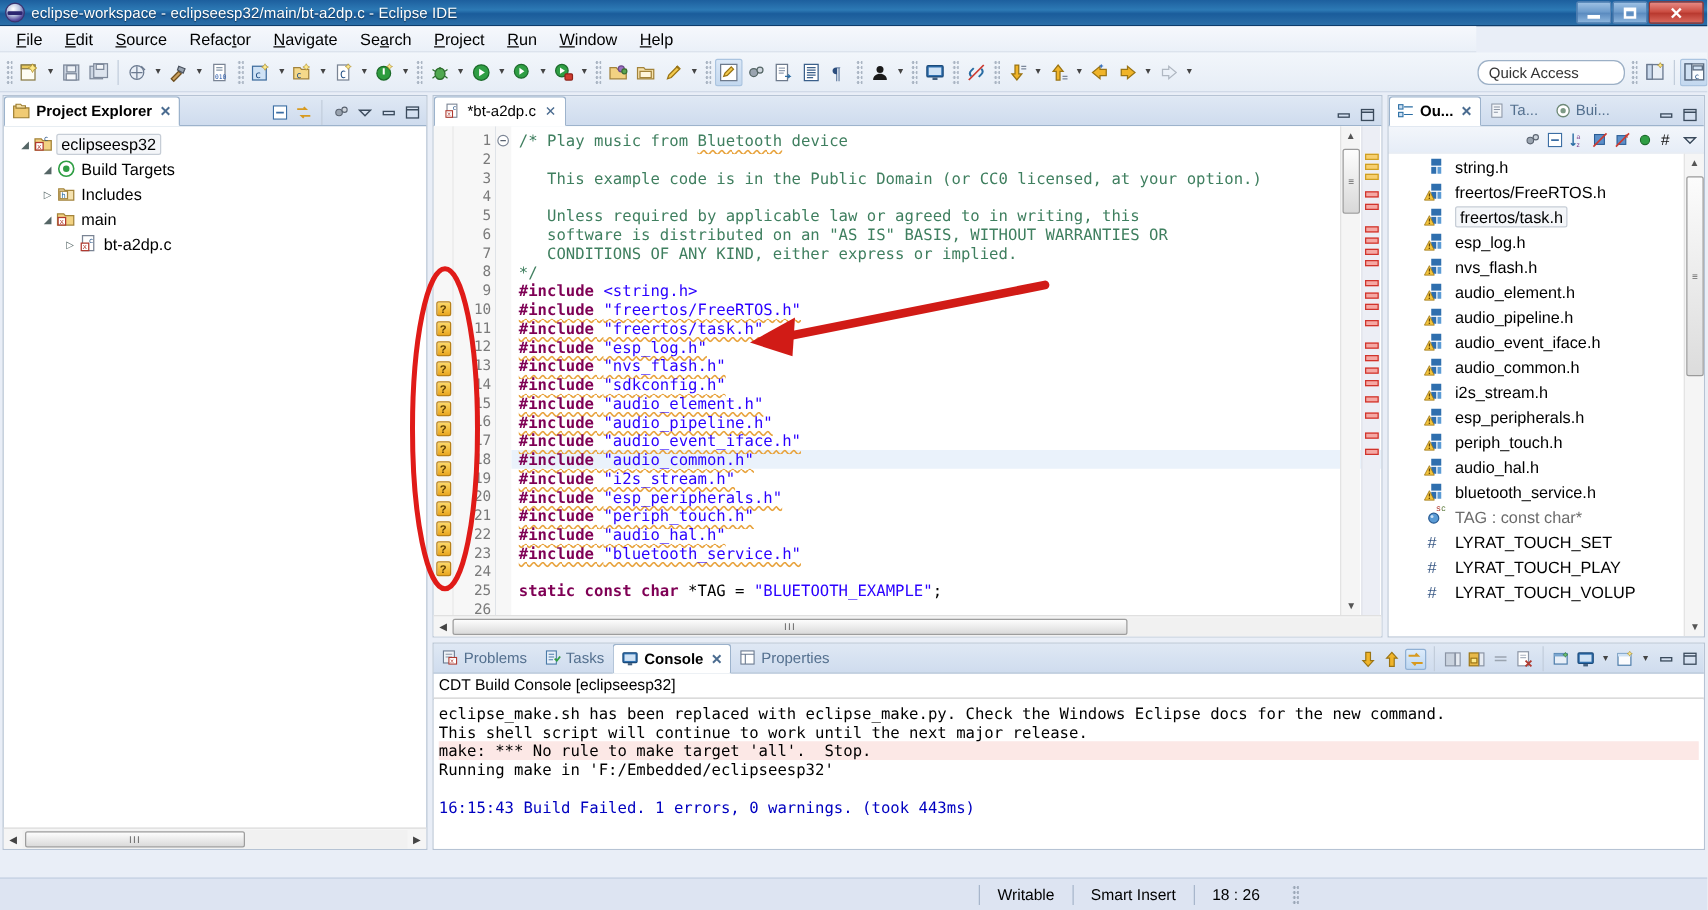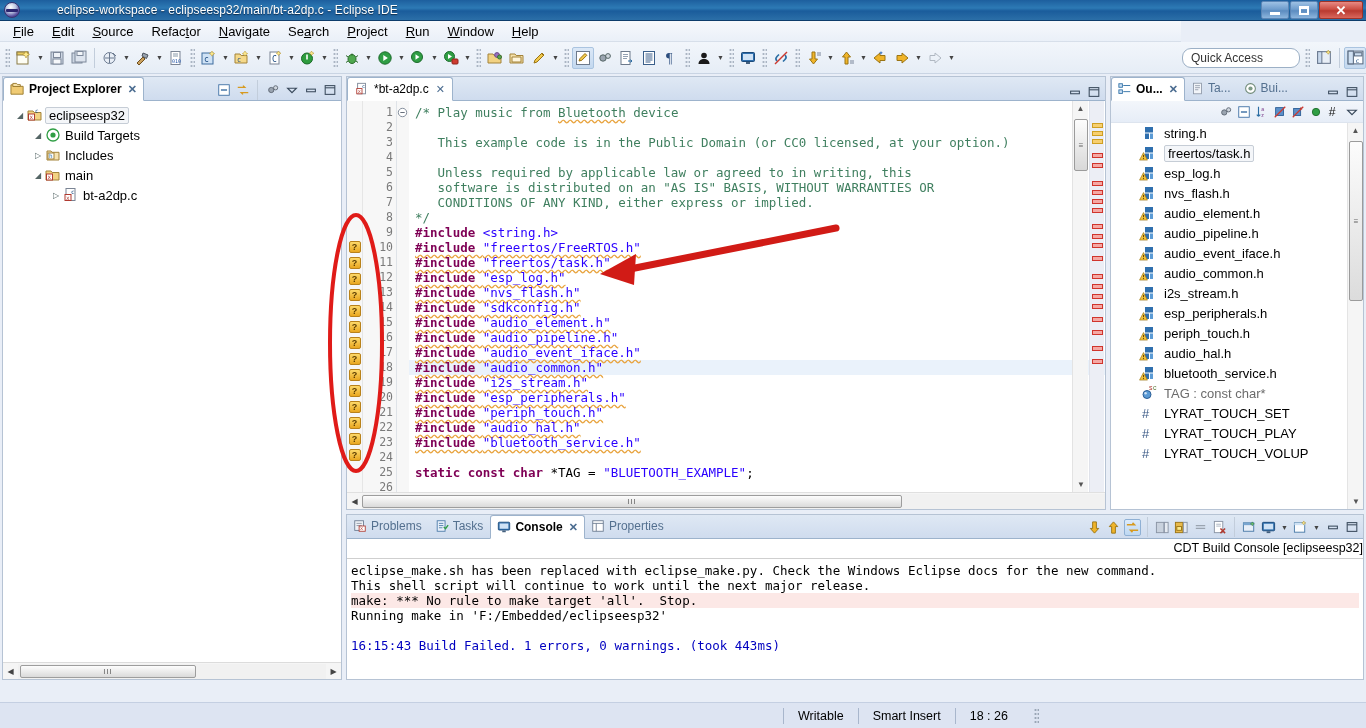--- a/index.html
+++ b/index.html
@@ -11,21 +11,21 @@
     font-size: 12px;
     background: #f0f0f0;
   }
   #app { position: relative; width: 1366px; height: 728px; background: #e9eef7; }
 
   
   .titlebar {
     position: absolute; top: 0; left: 0; width: 1366px; height: 21px;
     background: linear-gradient(to bottom,#1d5f9e 0%, #2d7ab5 40%, #1a5c9b 55%, #2b6fa8 100%);
     border-bottom: 1px solid #0d3c6b;
-    display: flex; align-items: center; gap: 32px;
+    display: flex; align-items: center;
   }
   .title-icon {
     width: 16px; height: 16px; margin-left: 4px; margin-right: 5px;
     border-radius: 50%;
     background: radial-gradient(circle at 40% 30%, #ffffff 0%, #b9c4e0 40%, #5a4fa0 70%, #2e2470 100%);
     border: 1px solid #3a3470;
     position: relative; flex: none;
   }
   .title-icon:after {
     content:""; position:absolute; left:1px; top:6px; width:12px; height:3px;
@@ -253,21 +253,21 @@
   }
 
   
   #console-panel { left:346px; top:440px; width:1018px; height:166px; }
   .console-tabs {
     height:24px; background:linear-gradient(to bottom,#dfe8f4,#cfdcee);
     display:flex; align-items:flex-end; border-bottom:1px solid #9db3cc;
   }
   .console-head {
     height:20px; font-size:12.5px; color:#000; padding:2px 0 0 4px;
-    border-bottom:1px solid #cfcfcf; background:#fff;text-align:right;
+    border-bottom:1px solid #cfcfcf; background:#fff;
   }
   .console-out {
     position:absolute; left:0; right:0; top:45px; bottom:0; background:#fff;
     font-family:"DejaVu Sans Mono","Liberation Mono",monospace; font-size:12.5px;
     line-height:15px; padding:3px 4px 0 4px; white-space:pre; overflow:hidden;
   }
   .co-line { height:15px; }
   .co-line.errline { background:#fce8e6; }
   .co-line.blue { color:#0000c0; }
 
@@ -985,20 +985,35 @@
                 <rect x="4" y="2" width="8" height="5.5" fill="#2f6fae"></rect>
                 <rect x="4" y="8.5" width="4" height="5.5" fill="#2f6fae"></rect>
                 <rect x="9" y="8.5" width="3" height="5.5" fill="#5b9bd5"></rect>
               </svg>
               <svg width="9" height="9" viewBox="0 0 10 10" style="position:absolute;left:-2px;bottom:0">
                 <path d="M5 0.6L9.4 9H0.6z" fill="#f2c33c" stroke="#9a7414" stroke-width=".7"></path>
                 <path d="M5 3.2v2.6" stroke="#5a3c00" stroke-width="1"></path>
                 <circle cx="5" cy="7.3" r=".7" fill="#5a3c00"></circle>
               </svg>
             </span>
+            <span class="ol-label">freertos/FreeRTOS.h</span>
+          </div>
+          <div class="ol-row">
+            <span class="ol-icon">
+              <svg width="16" height="16" viewBox="0 0 16 16" style="display:block">
+                <rect x="4" y="2" width="8" height="5.5" fill="#2f6fae"></rect>
+                <rect x="4" y="8.5" width="4" height="5.5" fill="#2f6fae"></rect>
+                <rect x="9" y="8.5" width="3" height="5.5" fill="#5b9bd5"></rect>
+              </svg>
+              <svg width="9" height="9" viewBox="0 0 10 10" style="position:absolute;left:-2px;bottom:0">
+                <path d="M5 0.6L9.4 9H0.6z" fill="#f2c33c" stroke="#9a7414" stroke-width=".7"></path>
+                <path d="M5 3.2v2.6" stroke="#5a3c00" stroke-width="1"></path>
+                <circle cx="5" cy="7.3" r=".7" fill="#5a3c00"></circle>
+              </svg>
+            </span>
             <span class="ol-label selected">freertos/task.h</span>
           </div>
           <div class="ol-row">
             <span class="ol-icon">
               <svg width="16" height="16" viewBox="0 0 16 16" style="display:block">
                 <rect x="4" y="2" width="8" height="5.5" fill="#2f6fae"></rect>
                 <rect x="4" y="8.5" width="4" height="5.5" fill="#2f6fae"></rect>
                 <rect x="9" y="8.5" width="3" height="5.5" fill="#5b9bd5"></rect>
               </svg>
               <svg width="9" height="9" viewBox="0 0 10 10" style="position:absolute;left:-2px;bottom:0">

